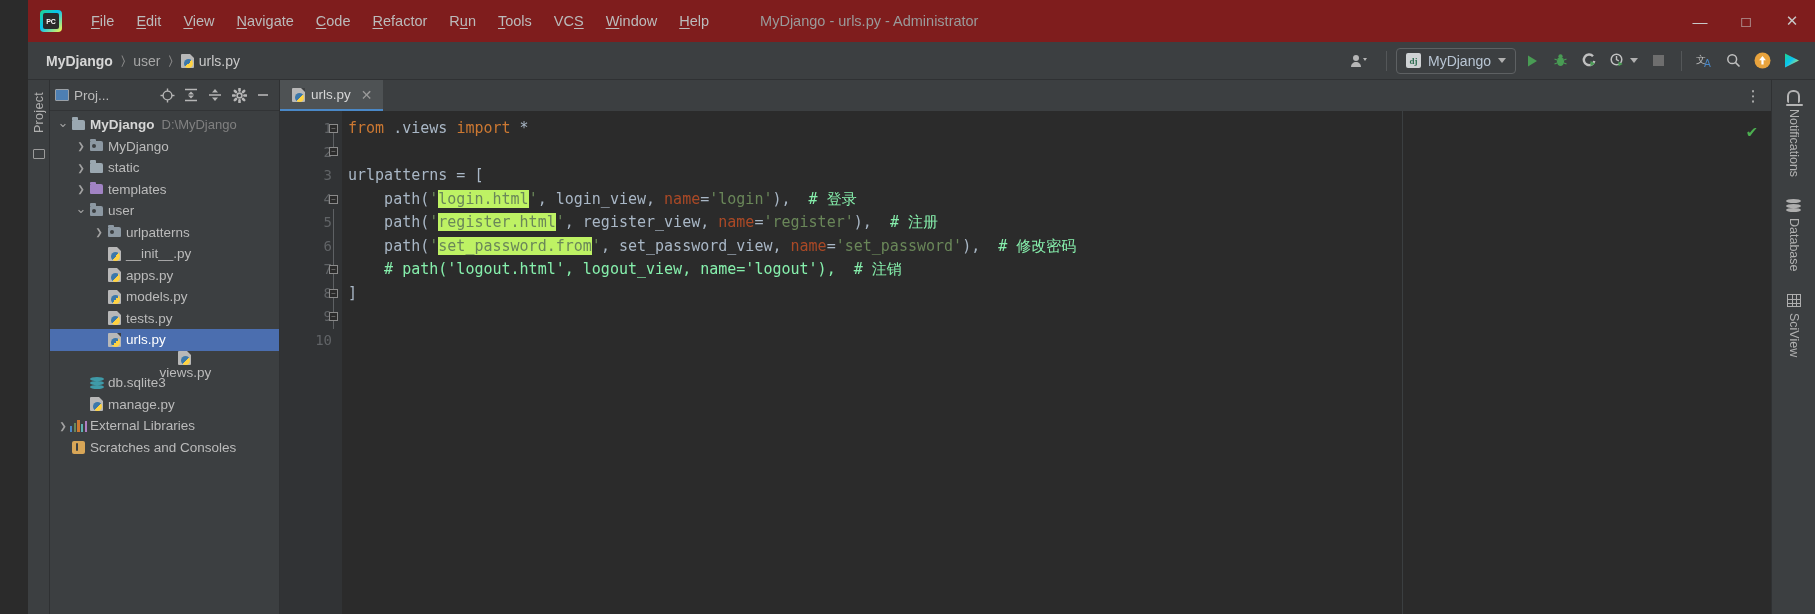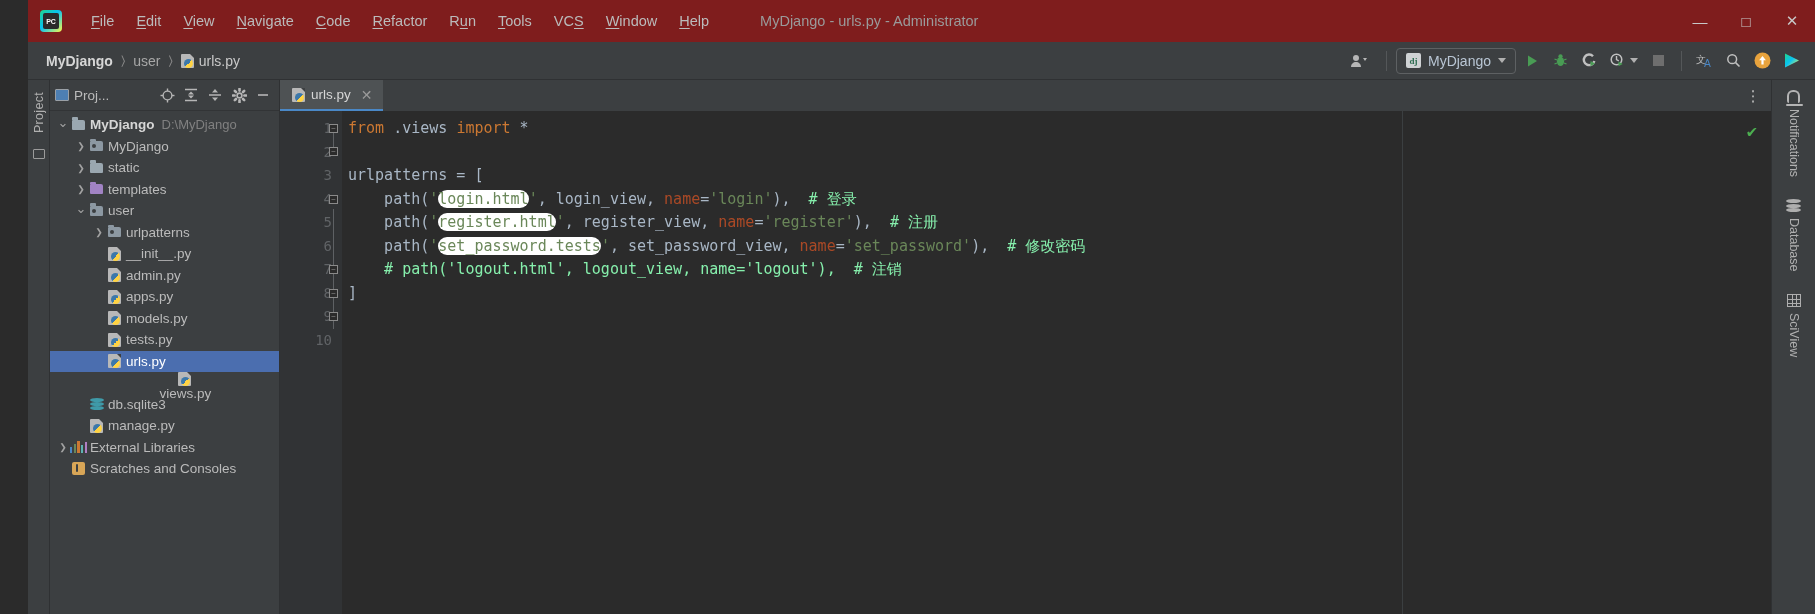--- a/index.html
+++ b/index.html
@@ -167,21 +167,21 @@
   .fold-line { position:absolute; left:4px; width:1px; background:#5e6164; }
 
   .code {
     flex:1; position:relative; padding-top:6px; background:#2b2b2b;
     font-family:"DejaVu Sans Mono", monospace; font-size:15px; overflow:hidden;
   }
   .code-line { height:23.5px; line-height:23.5px; white-space:pre; padding-left:6px; color:#a9b7c6; }
   .kw { color:#cc7832; }
   .id { color:#a9b7c6; }
   .str { color:#6a8759; }
-  .str-hl { color:#6a8759; background:#ffffff;border-radius:9px; }
+  .str-hl { color:#6a8759; background:#bef264; }
   .kwarg { color:#aa4926; }
   .cmt { color:#86efac; }
 
   .margin-guide { position:absolute; top:0; bottom:0; width:1px; background:#3b3f41; }
   .inspect-ok { position:absolute; right:14px; top:10px; color:#4caf50; font-size:17px; font-weight:bold; }
   .scroll-v { position:absolute; right:0; top:0; bottom:0; width:11px; background:transparent; }
 
   
   .right-strip {
     position:absolute; right:0; top:80px; width:44px; bottom:0; background:#3c3f41;
@@ -433,27 +433,20 @@
             <span class="f-folder src"></span>
           </span>
           <span class="tree-label">urlpatterns</span>
         </div>
         <div class="tree-row" style="padding-left: 42px;">
           <span class="arrow"></span>
           <span class="tree-icon">
             <span class="f-py"></span>
           </span>
           <span class="tree-label">__init__.py</span>
-        </div>
-        <div class="tree-row" style="padding-left: 42px;">
-          <span class="arrow"></span>
-          <span class="tree-icon">
-            <span class="f-py"></span>
-          </span>
-          <span class="tree-label">admin.py</span>
         </div>
         <div class="tree-row" style="padding-left: 42px;">
           <span class="arrow"></span>
           <span class="tree-icon">
             <span class="f-py"></span>
           </span>
           <span class="tree-label">apps.py</span>
         </div>
         <div class="tree-row" style="padding-left: 42px;">
           <span class="arrow"></span>
@@ -558,21 +551,21 @@
         </div>
       </div>
       <div class="code" id="code">
         <div class="margin-guide" style="left:1060px;"></div>
         <div class="inspect-ok">✔</div>
           <div class="code-line"><span class="kw">from</span><span class="id"> .views </span><span class="kw">import</span><span class="id"> *</span></div>
           <div class="code-line">&nbsp;</div>
           <div class="code-line"><span class="id">urlpatterns = [</span></div>
           <div class="code-line"><span class="id">    path(</span><span class="str">'</span><span class="str-hl">login.html</span><span class="str">'</span><span class="id">, login_view, </span><span class="kwarg">name</span><span class="id">=</span><span class="str">'login'</span><span class="id">),  </span><span class="cmt"># 登录</span></div>
           <div class="code-line"><span class="id">    path(</span><span class="str">'</span><span class="str-hl">register.html</span><span class="str">'</span><span class="id">, register_view, </span><span class="kwarg">name</span><span class="id">=</span><span class="str">'register'</span><span class="id">),  </span><span class="cmt"># 注册</span></div>
-          <div class="code-line"><span class="id">    path(</span><span class="str">'</span><span class="str-hl">set_password.tests</span><span class="str">'</span><span class="id">, set_password_view, </span><span class="kwarg">name</span><span class="id">=</span><span class="str">'set_password'</span><span class="id">),  </span><span class="cmt"># 修改密码</span></div>
+          <div class="code-line"><span class="id">    path(</span><span class="str">'</span><span class="str-hl">set_password.from</span><span class="str">'</span><span class="id">, set_password_view, </span><span class="kwarg">name</span><span class="id">=</span><span class="str">'set_password'</span><span class="id">),  </span><span class="cmt"># 修改密码</span></div>
           <div class="code-line"><span class="cmt">    # path('logout.html', logout_view, name='logout'),  # 注销</span></div>
           <div class="code-line"><span class="id">]</span></div>
           <div class="code-line">&nbsp;</div>
         </div>
       <div class="scroll-v"></div>
     </div>
   </div>
 
   <div class="right-strip" id="rightstrip">
       <div class="rs-item">

